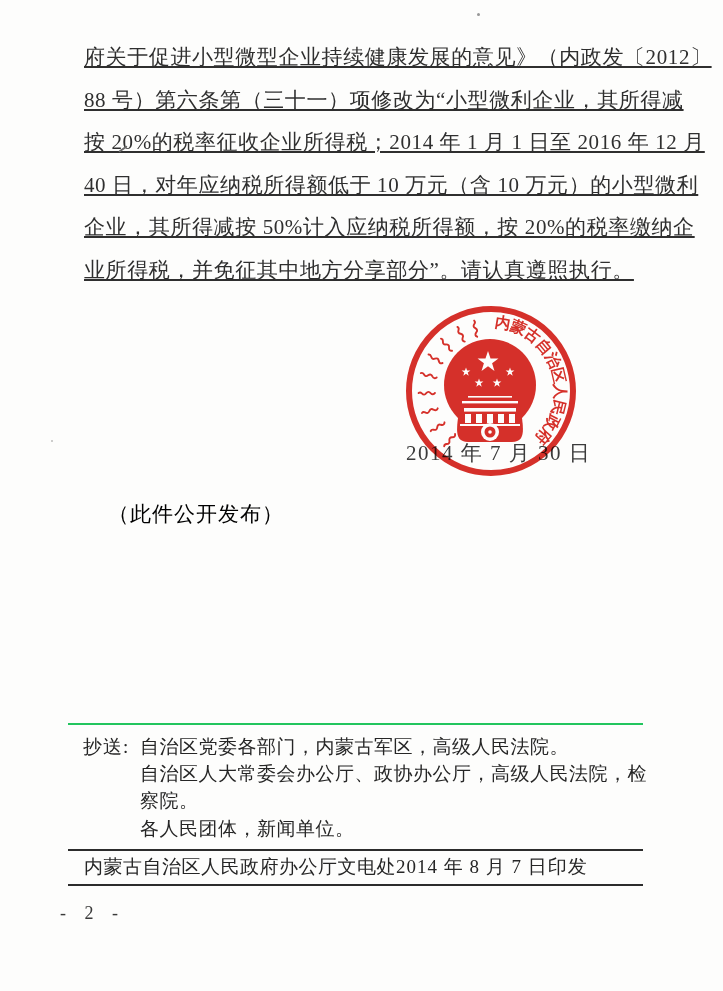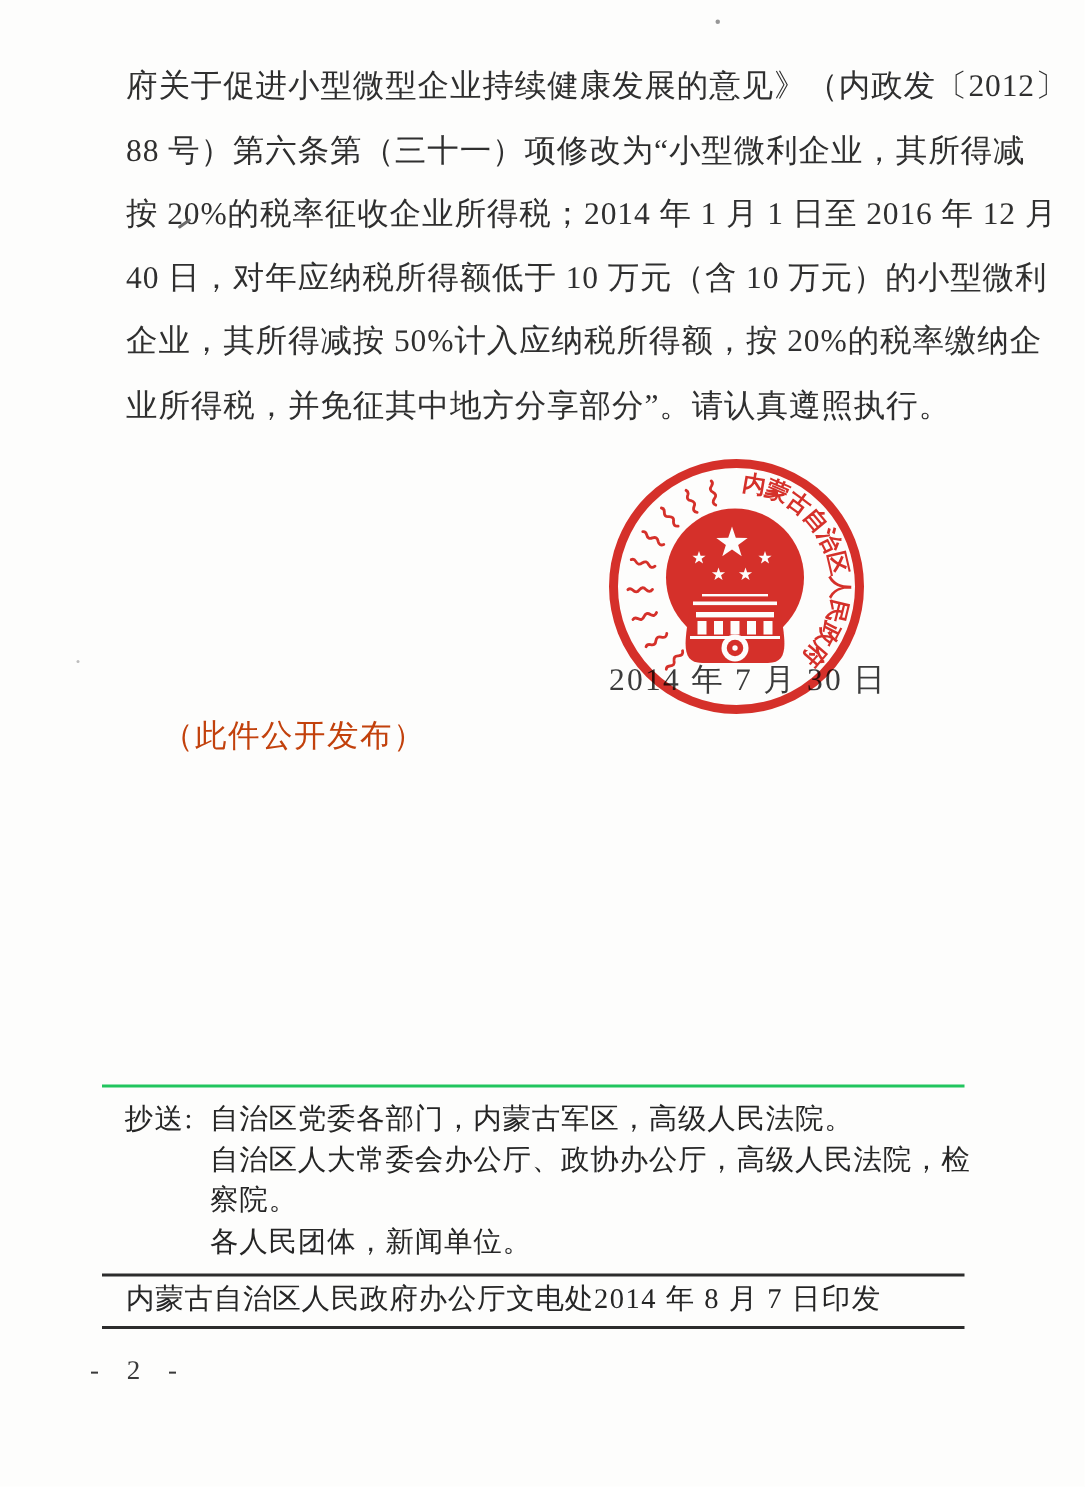--- a/index.html
+++ b/index.html
@@ -9,42 +9,42 @@
     color:#2e2e2e;overflow:hidden;
   }
   .page{position:absolute;inset:0;background:#fdfdfc;}
 
   
   .body-text{
     position:absolute;left:84px;top:36px;width:586px;
     font-size:21px;line-height:42.6px;letter-spacing:0.6px;
     color:#2f2f2f;
   }
-  .body-line{white-space:nowrap;}
+  .body-line{white-space:nowrap;text-decoration:underline;}
 
   
   .seal{
     position:absolute;left:402px;top:302px;width:180px;height:182px;
     mix-blend-mode:multiply;opacity:0.95;z-index:3;
   }
   .seal-cn{
     font-family:"Liberation Serif","DejaVu Serif",serif;
     font-size:15.5px;font-weight:bold;letter-spacing:-0.5px;
   }
 
   
   .sign-date{
     position:absolute;left:406px;top:439px;z-index:2;
     font-size:21px;letter-spacing:1.5px;color:#3b3b3b;white-space:nowrap;
   }
 
   
   .public-note{
-    position:absolute;left:108px;top:476px;
-    font-size:21px;letter-spacing:1px;color:#c2410c;white-space:nowrap;
+    position:absolute;left:108px;top:500px;
+    font-size:21px;letter-spacing:1px;color:#000000;white-space:nowrap;
   }
 
   
   .footer{
     position:absolute;left:68px;top:723px;width:575px;
     border-top:2px solid #22c55e;
     font-size:19px;color:#262626;
   }
   .cc-block{padding:8px 0 7px 15px;}
   .cc-row{display:flex;line-height:27.2px;}

